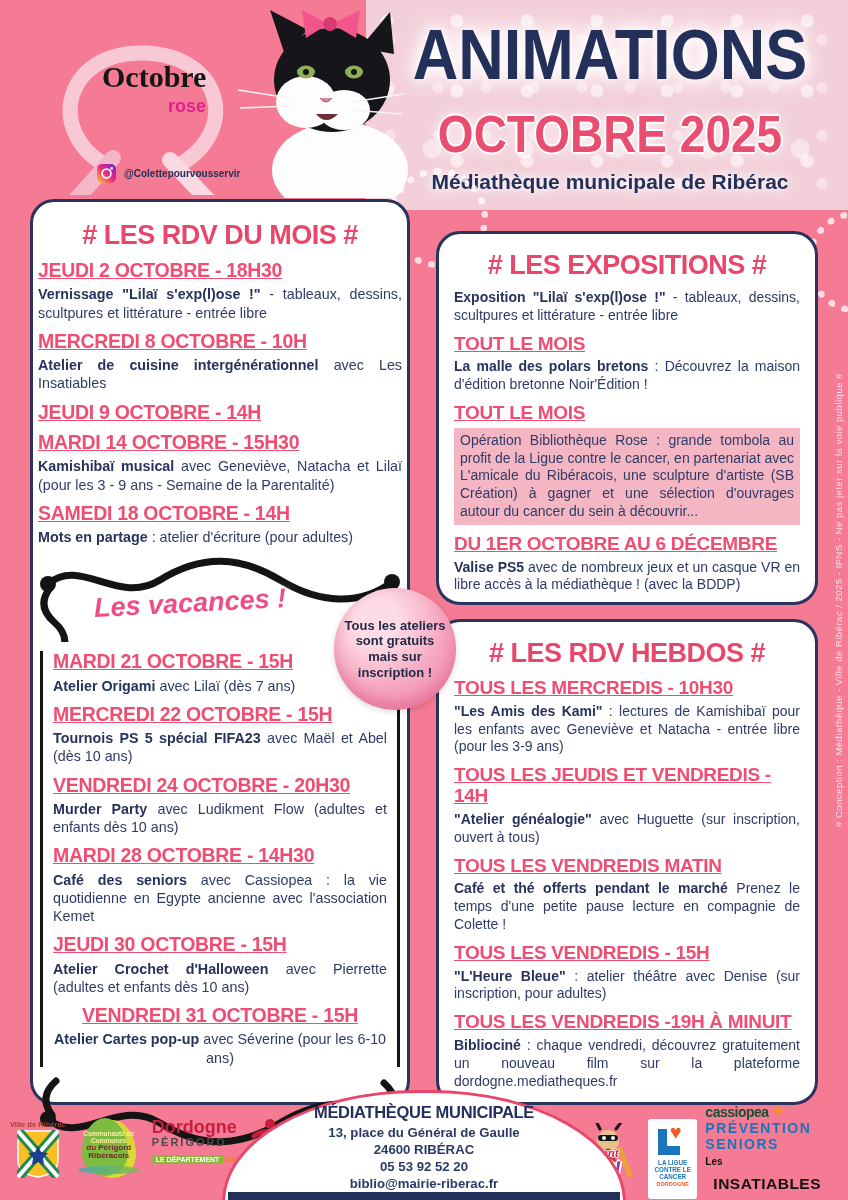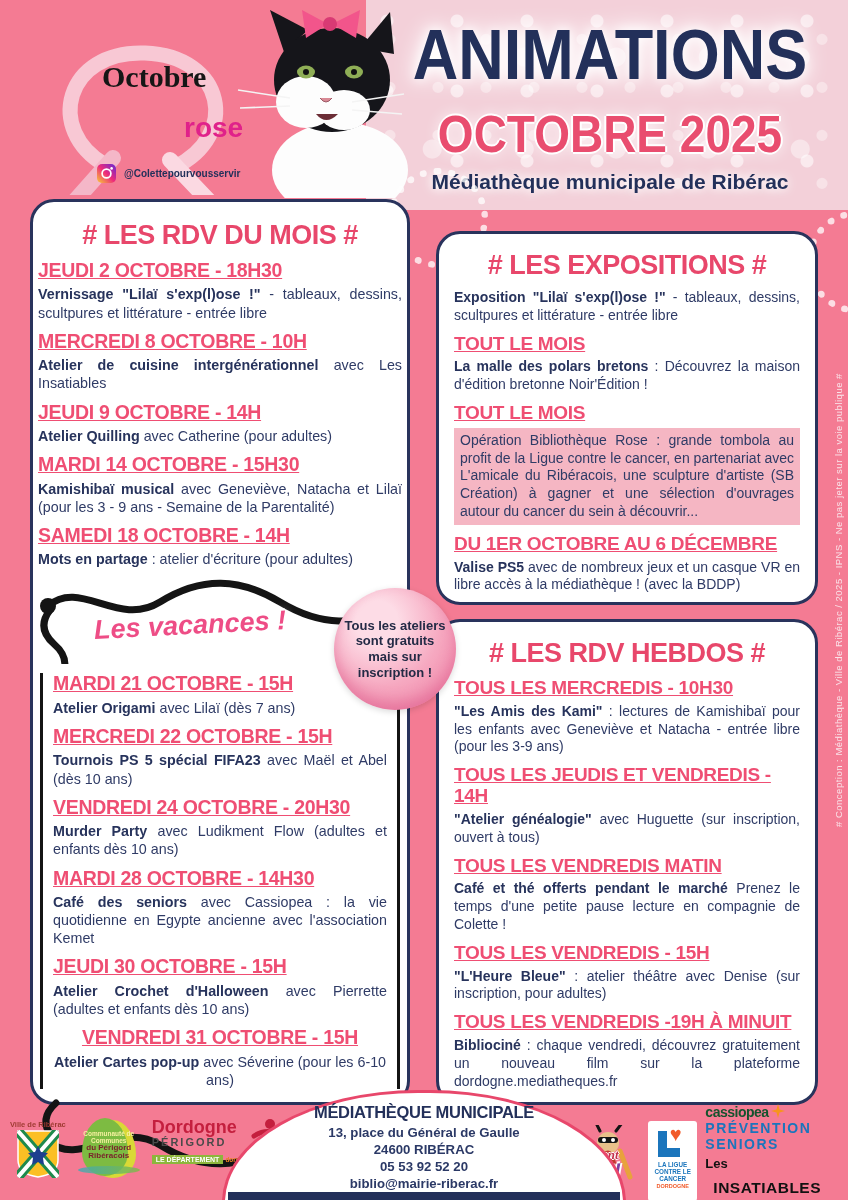--- a/index.html
+++ b/index.html
@@ -21,21 +21,21 @@
   #title-month{position:absolute;left:388px;top:104px;width:444px;margin:0;text-align:center;
     font-weight:800;font-size:46px;color:#E94D6F;
     text-shadow:-2px 0 0 #fff,2px 0 0 #fff,0 -2px 0 #fff,0 2px 0 #fff,0 0 14px #fff;}
   #title-org{position:absolute;left:388px;top:170px;width:444px;margin:0;text-align:center;
     font-weight:800;font-size:21px;color:#23305A;text-shadow:0 0 8px #fff,0 0 14px #fff;}
 
   
   #octobre-rose{position:absolute;left:10px;top:20px;width:290px;height:175px;}
   #or-octobre{position:absolute;left:92px;top:40px;margin:0;font-family:"Liberation Serif",serif;
     font-size:30px;color:#161616;font-weight:600;}
-  #or-rose{position:absolute;left:158px;top:76px;margin:16px;font-size:28px;font-weight:800;color:#E0218A;}
+  #or-rose{position:absolute;left:158px;top:76px;margin:0;font-size:18px;font-weight:800;color:#E0218A;}
   
   #insta-row{position:absolute;left:96px;top:163px;display:flex;align-items:center;gap:7px;}
   #insta-handle{font-size:10px;font-weight:800;color:#23305A;margin:0;}
 
   
   #cat{position:absolute;left:232px;top:2px;width:180px;height:196px;}
 
   
   .doily{position:absolute;border:7px dotted #fff;border-radius:50%;opacity:.75;}
   #doily-1{left:388px;top:168px;width:86px;height:86px;}
@@ -125,21 +125,21 @@
   #ligue-l1{position:absolute;left:0;top:4px;width:9px;height:26px;background:#1B75BC;}
   #ligue-l2{position:absolute;left:0;top:21px;width:22px;height:9px;background:#1B75BC;}
   #ligue-heart{position:absolute;left:12px;top:-4px;font-size:20px;color:#F15A29;}
   #ligue-text{margin:4px 0 0;font-size:6.3px;font-weight:800;color:#1B75BC;text-align:center;line-height:1.15;}
   #ligue-sub{margin:1px 0 0;font-size:5.5px;color:#F15A29;font-weight:700;}
 
   #cassio-col{display:flex;flex-direction:column;align-items:flex-start;}
   #cassio-row{display:flex;align-items:flex-start;gap:2px;}
   #cassio-word{margin:0;font-size:14px;font-weight:800;color:#14532d;letter-spacing:-0.5px;}
   #cassio-sub{margin:0 0 4px;font-size:14px;font-weight:700;color:#1B75BC;letter-spacing:1.5px;}
-  #insa-les{margin:0;font-size:13px;font-weight:800;color:#111;}
+  #insa-les{margin:0;font-size:10px;font-weight:800;color:#111;}
   #insa-word{margin:8px;font-size:15.5px;font-weight:800;color:#111;letter-spacing:.5px;}
   #insa-group{margin:1px 0 0;font-size:9.5px;font-weight:700;color:#3C3C3B;}
 
   svg{display:block;}
 </style>
 </head>
 <body>
 
 <div id="poster">
 
@@ -214,21 +214,20 @@
     <div class="event">
           <h3>JEUDI 2 OCTOBRE - 18H30</h3>
           <p><b>Vernissage "Lilaï s'exp(l)ose !"</b> <span>- tableaux, dessins, scultpures et littérature - entrée libre</span></p>
         </div>
         <div class="event">
           <h3>MERCREDI 8 OCTOBRE - 10H</h3>
           <p><b>Atelier de cuisine intergénérationnel</b> <span>avec Les Insatiables</span></p>
         </div>
         <div class="event">
           <h3>JEUDI 9 OCTOBRE - 14H</h3>
-          <p><b>Atelier Quilling</b> <span>avec Catherine (pour adultes)</span></p>
         </div>
         <div class="event">
           <h3>MARDI 14 OCTOBRE - 15H30</h3>
           <p><b>Kamishibaï musical</b> <span>avec Geneviève, Natacha et Lilaï (pour les 3 - 9 ans - Semaine de la Parentalité)</span></p>
         </div>
         <div class="event">
           <h3>SAMEDI 18 OCTOBRE - 14H</h3>
           <p><b>Mots en partage</b> <span>: atelier d'écriture (pour adultes)</span></p>
         </div>
       </div>

